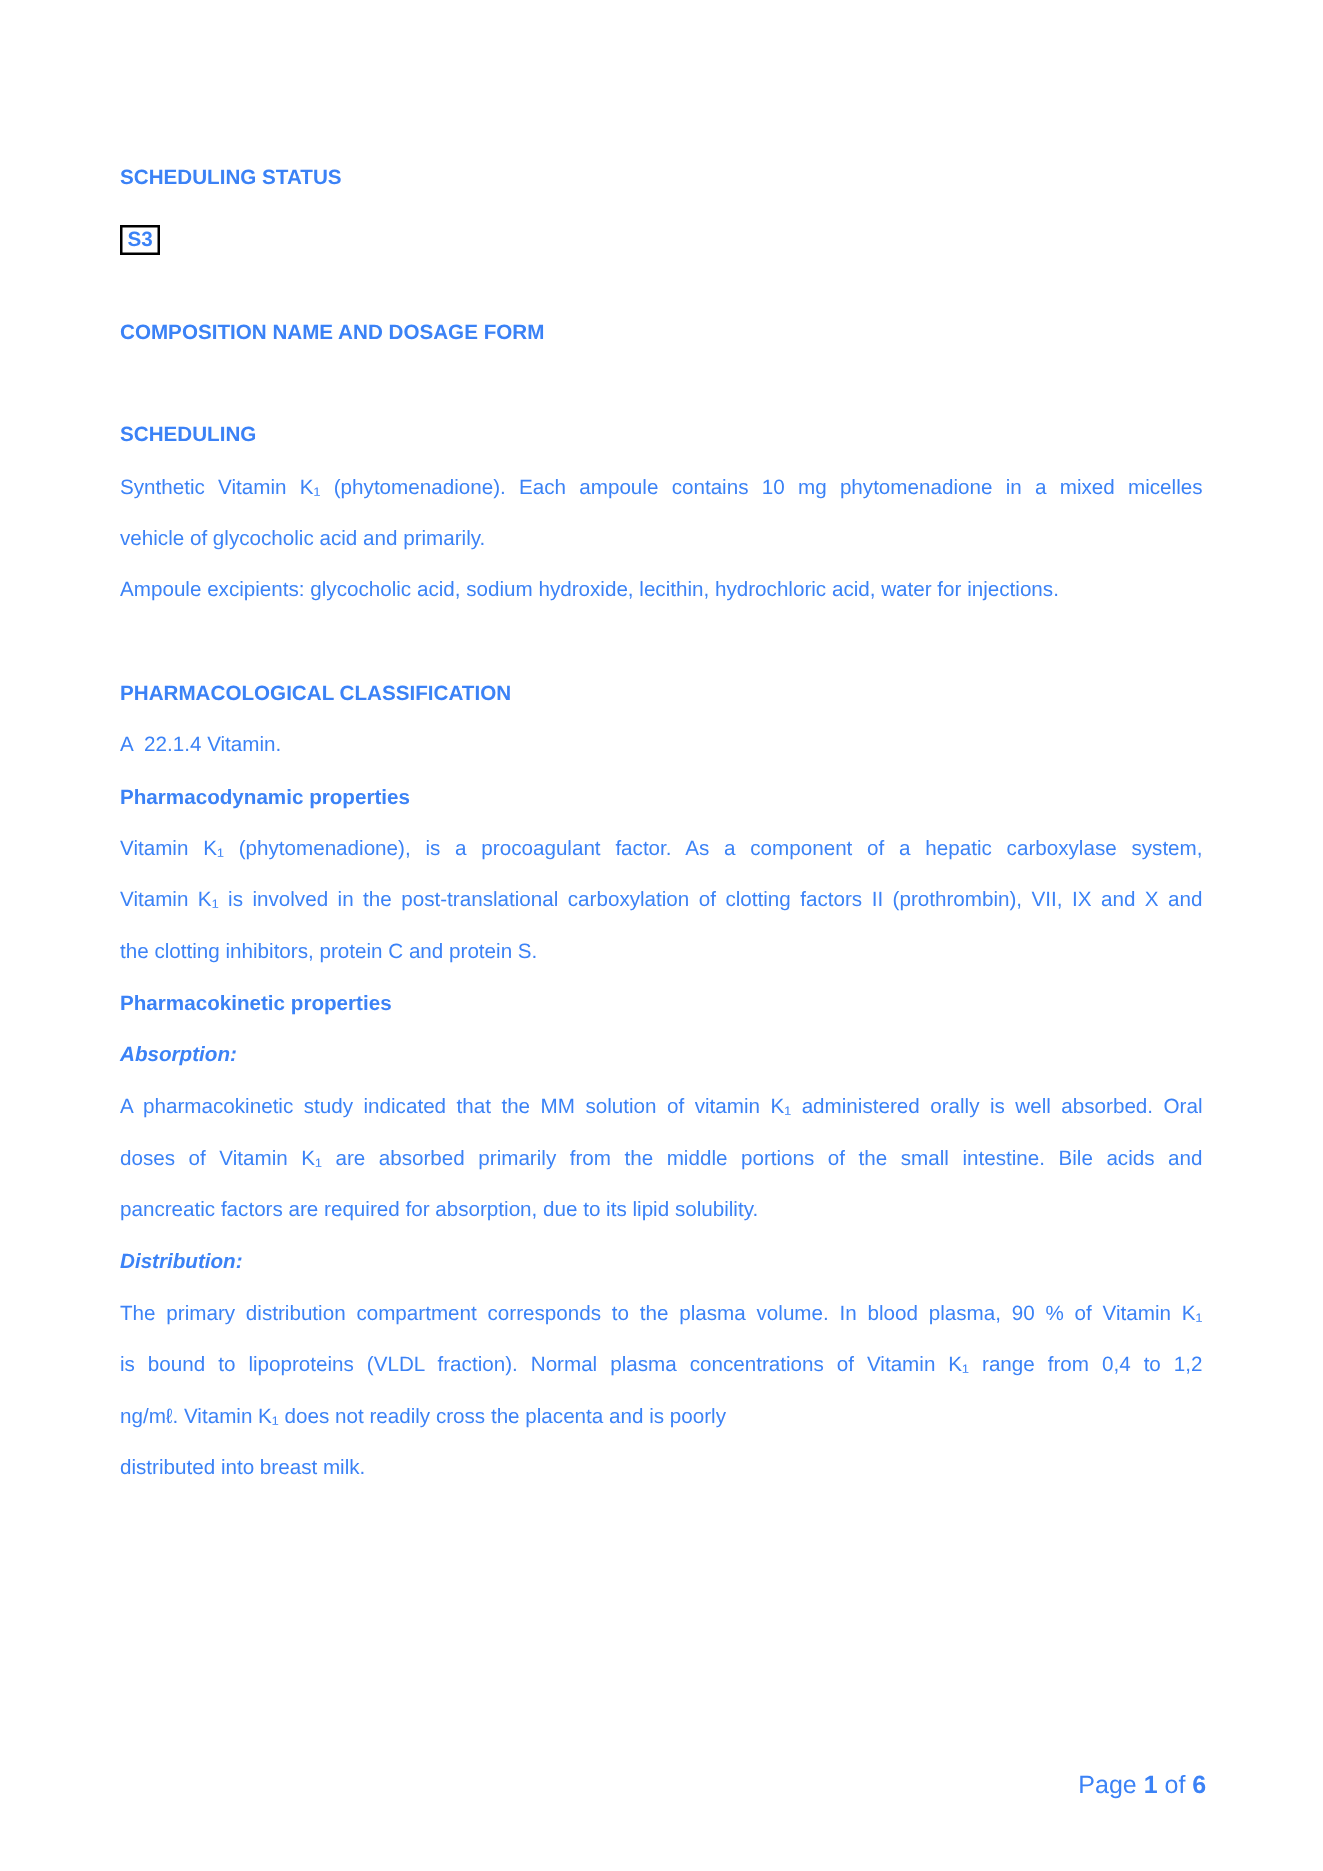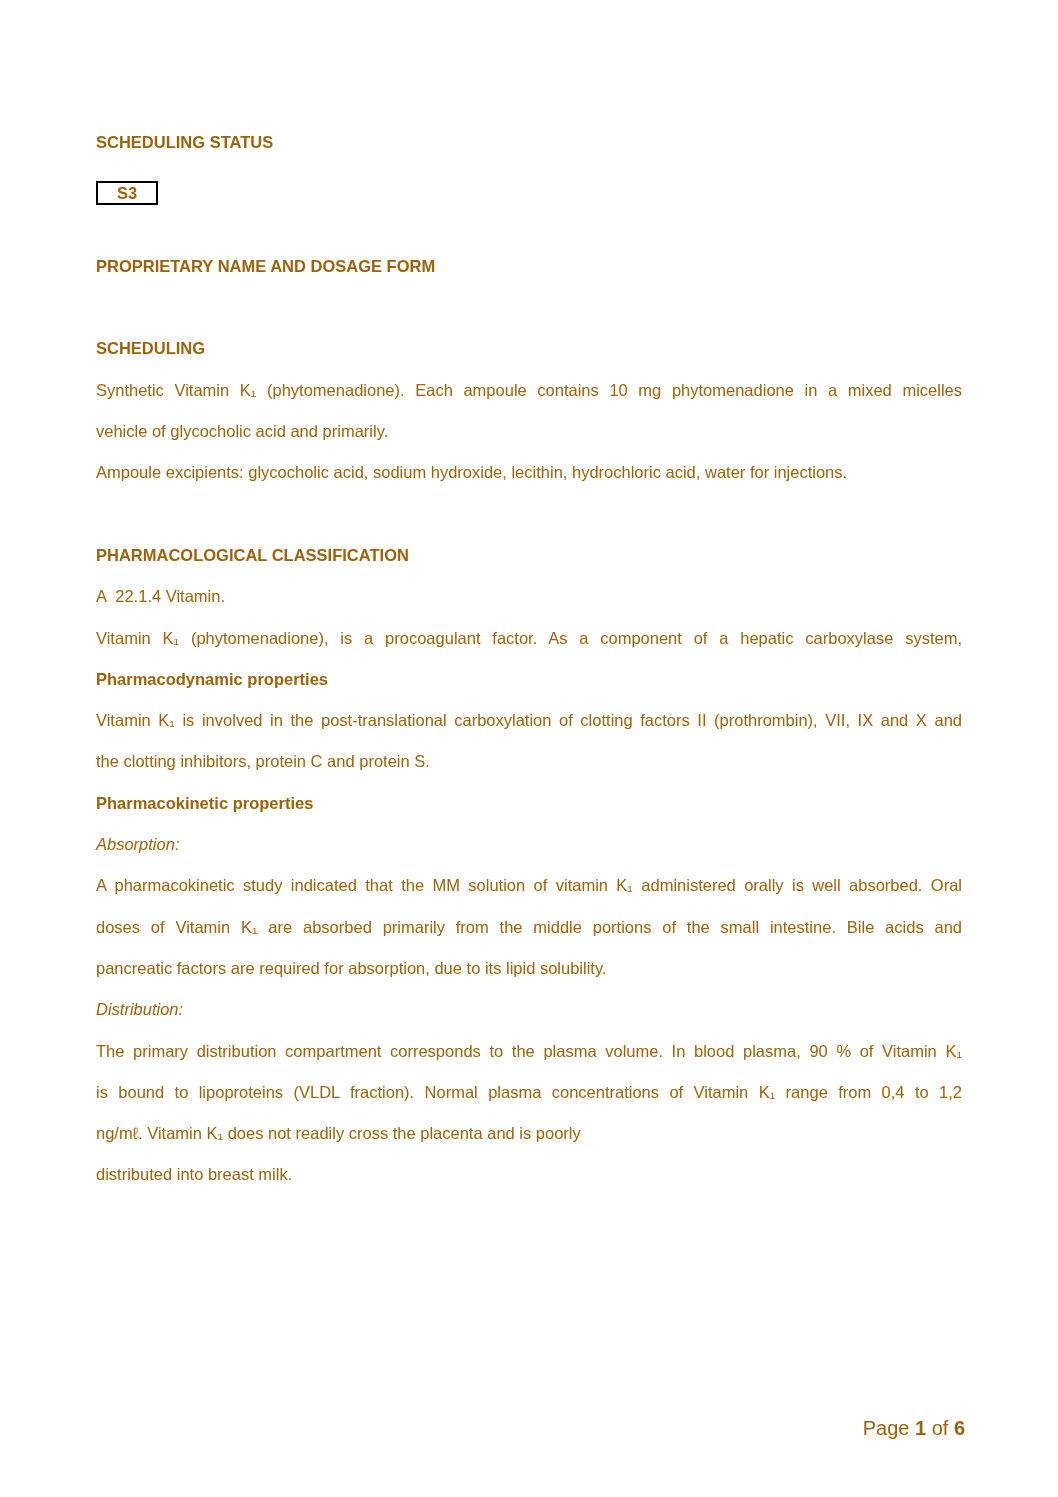--- a/index.html
+++ b/index.html
@@ -5,21 +5,21 @@
   html, body {
     margin: 0;
     padding: 0;
     background: #ffffff;
   }
   .page {
     position: relative;
     width: 1058px;
     height: 1497px;
     background: #ffffff;
-    color: #a16207;
+    color: #3b82f6;
     font-family: "Liberation Sans", "DejaVu Sans", sans-serif;
     font-size: 16.5px;
     overflow: hidden;
   }
   .content {
     position: absolute;
     left: 96px;
     top: 122px;
     width: 866px;
   }
@@ -30,26 +30,26 @@
     text-align: left;
   }
   .wrapless { white-space: normal; }
   .j {
     white-space: normal;
     text-align: justify;
     text-align-last: justify;
   }
   .pre { white-space: pre; }
   .b { font-weight: bold; }
-  .i { font-style: italic; }
+  .i { font-style: italic; font-weight: bold; }
   .gap { margin-top: 41.3px; }
   .status-box {
     display: inline-block;
     border: 2px solid #000000;
-    padding: 0 19px;
+    padding: 0 4px;
     line-height: 20px;
     height: 20px;
     font-weight: bold;
     vertical-align: middle;
     margin-top: 16px;
   }
   .footer {
     position: absolute;
     top: 1417px;
     right: 93px;
@@ -60,35 +60,35 @@
 </head>
 <body>
 
 <div class="page">
   <div class="content">
 
     <div class="line b">SCHEDULING STATUS</div>
 
     <div class="line"><span class="status-box">S3</span></div>
 
-    <div class="line b gap">PROPRIETARY NAME AND DOSAGE FORM</div>
+    <div class="line b gap">COMPOSITION NAME AND DOSAGE FORM</div>
 
 
     <div class="line b gap">SCHEDULING</div>
 
     <div class="line j">Synthetic Vitamin K₁ (phytomenadione). Each ampoule contains 10 mg phytomenadione in a mixed micelles</div>
     <div class="line wrapless">vehicle of glycocholic acid and primarily.</div>
     <div class="line wrapless">Ampoule excipients: glycocholic acid, sodium hydroxide, lecithin, hydrochloric acid, water for injections.</div>
 
     <div class="line b gap">PHARMACOLOGICAL CLASSIFICATION</div>
     <div class="line pre">A  22.1.4 Vitamin.</div>
 
 
+    <div class="line b">Pharmacodynamic properties</div>
     <div class="line j">Vitamin K₁ (phytomenadione), is a procoagulant factor. As a component of a hepatic carboxylase system,</div>
-    <div class="line b">Pharmacodynamic properties</div>
     <div class="line j">Vitamin K₁ is involved in the post-translational carboxylation of clotting factors II (prothrombin), VII, IX and X and</div>
     <div class="line wrapless">the clotting inhibitors, protein C and protein S.</div>
 
     <div class="line b">Pharmacokinetic properties</div>
 
     <div class="line i">Absorption:</div>
     <div class="line j">A pharmacokinetic study indicated that the MM solution of vitamin K₁ administered orally is well absorbed. Oral</div>
     <div class="line j">doses of Vitamin K₁ are absorbed primarily from the middle portions of the small intestine. Bile acids and</div>
     <div class="line wrapless">pancreatic factors are required for absorption, due to its lipid solubility.</div>
 

